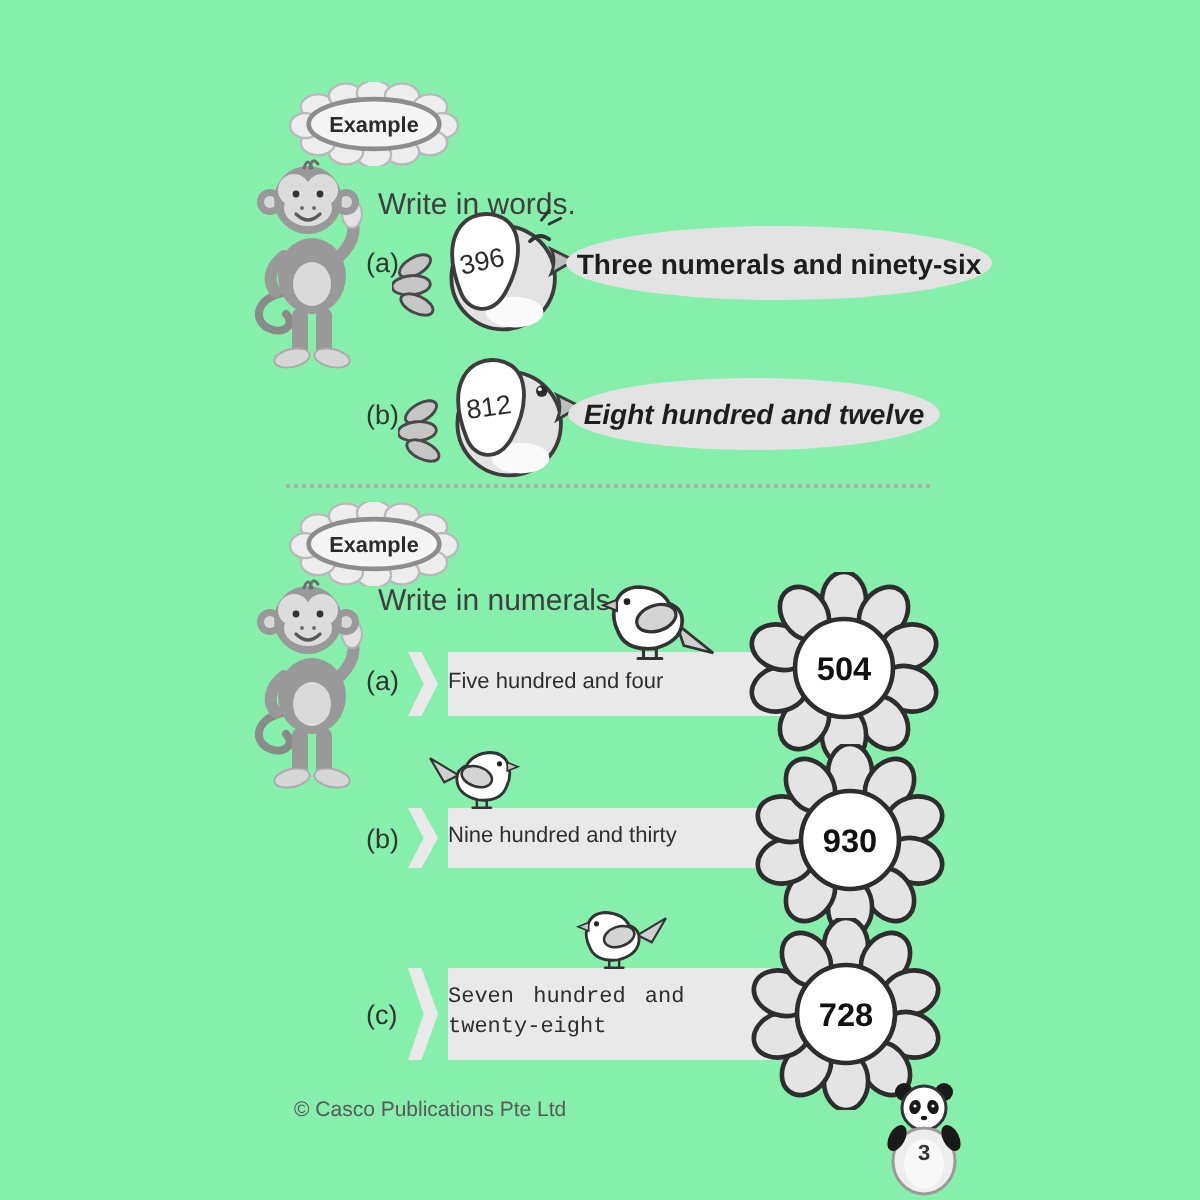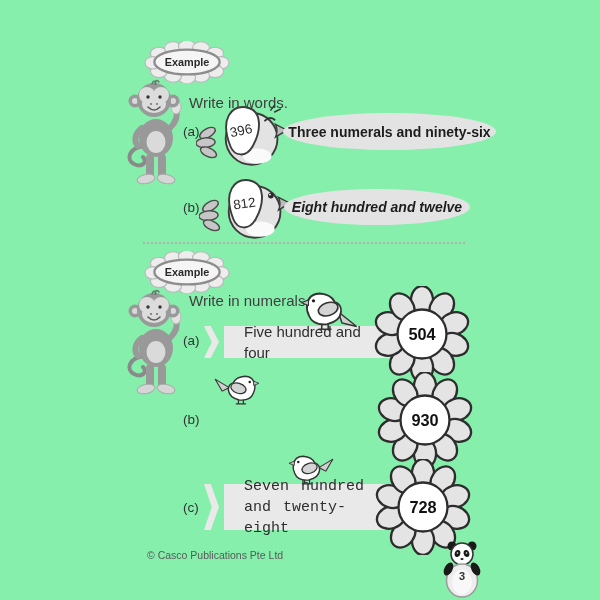--- a/index.html
+++ b/index.html
@@ -20,21 +20,21 @@
   .banner{position:absolute;}
   .banner .chev{
     position:absolute;left:0;top:0;width:15px;height:100%;background:#e9e9e9;
     clip-path:polygon(0 0,45% 0,100% 50%,45% 100%,0 100%,52% 50%);
   }
   .banner .bar{
     position:absolute;left:20px;right:0;top:0;bottom:0;background:#e9e9e9;
     display:flex;align-items:center;
   }
   .banner .bar .btext{
-    padding-left:20px;padding-right:6px;font-size:15px;color:#2e2e2e;line-height:1.4;
+    padding-right:6px;font-size:11px;color:#2e2e2e;line-height:1.4;
   }
   .banner .bar .btext.spread{word-spacing:3px;font-family:Liberation Mono, monospace;}
   .divider{border-top:2px dotted #b0b0b0;height:0;}
   .footer-copy{font-size:10.5px;color:#595959;}
   svg text{font-family:"Liberation Sans",sans-serif;}
 </style>
 </head>
 <body>
 
 <div class="page">
@@ -197,20 +197,26 @@
       <ellipse cx="50" cy="15" rx="11.5" ry="15" transform="rotate(216 50 50)"></ellipse>
       <ellipse cx="50" cy="15" rx="11.5" ry="15" transform="rotate(252 50 50)"></ellipse>
       <ellipse cx="50" cy="15" rx="11.5" ry="15" transform="rotate(288 50 50)"></ellipse>
       <ellipse cx="50" cy="15" rx="11.5" ry="15" transform="rotate(324 50 50)"></ellipse>
     </g>
     <circle cx="50" cy="50" r="25.5" fill="#fff" stroke="#2d2d2d" stroke-width="2.4"></circle>
     <text x="50" y="56" text-anchor="middle" font-size="17" font-weight="bold" fill="#111">504</text>
   </svg>
 
   <div class="abs item-label" style="left:183px;top:412px;">(b)</div>
+  <div class="banner" style="left:204px;top:404px;width:188px;height:30px;">
+    <div class="chev"></div>
+    <div class="bar">
+        <div class="btext">Nine hundred and thirty</div>
+      </div>
+  </div>
   <svg class="abs" style="left:208px;top:372px;width:58px;height:34px;transform:scaleX(-1);" viewBox="0 0 66 48">
     <polygon points="44,22 64,10 54,27" fill="#cfcfcf" stroke="#333" stroke-width="1.5"></polygon>
     <path d="M 24 40 v 5 M 31 40 v 5 M 21 45 h 6 M 28 45 h 6" stroke="#333" stroke-width="1.7" stroke-linecap="round" fill="none"></path>
     <path d="M 8 18 Q 10 6 22 6 Q 34 7 38 15 Q 46 18 45 26 Q 44 36 30 39.5 Q 14 41 10 30 Q 7 24 8 18 Z" fill="#fff" stroke="#333" stroke-width="2"></path>
     <circle cx="15" cy="14" r="1.8" fill="#222"></circle>
     <polygon points="2,16 9.5,13 9.5,19" fill="#c9c9c9" stroke="#333" stroke-width="1.2"></polygon>
     <ellipse cx="31" cy="23" rx="11" ry="7" transform="rotate(-18 31 23)" fill="#d4d4d4" stroke="#333" stroke-width="1.8"></ellipse>
   </svg>
   <svg class="abs" style="left:377px;top:372px;" width="96" height="96" viewBox="0 0 100 100">
     <g fill="#e4e4e4" stroke="#2d2d2d" stroke-width="2.4">

